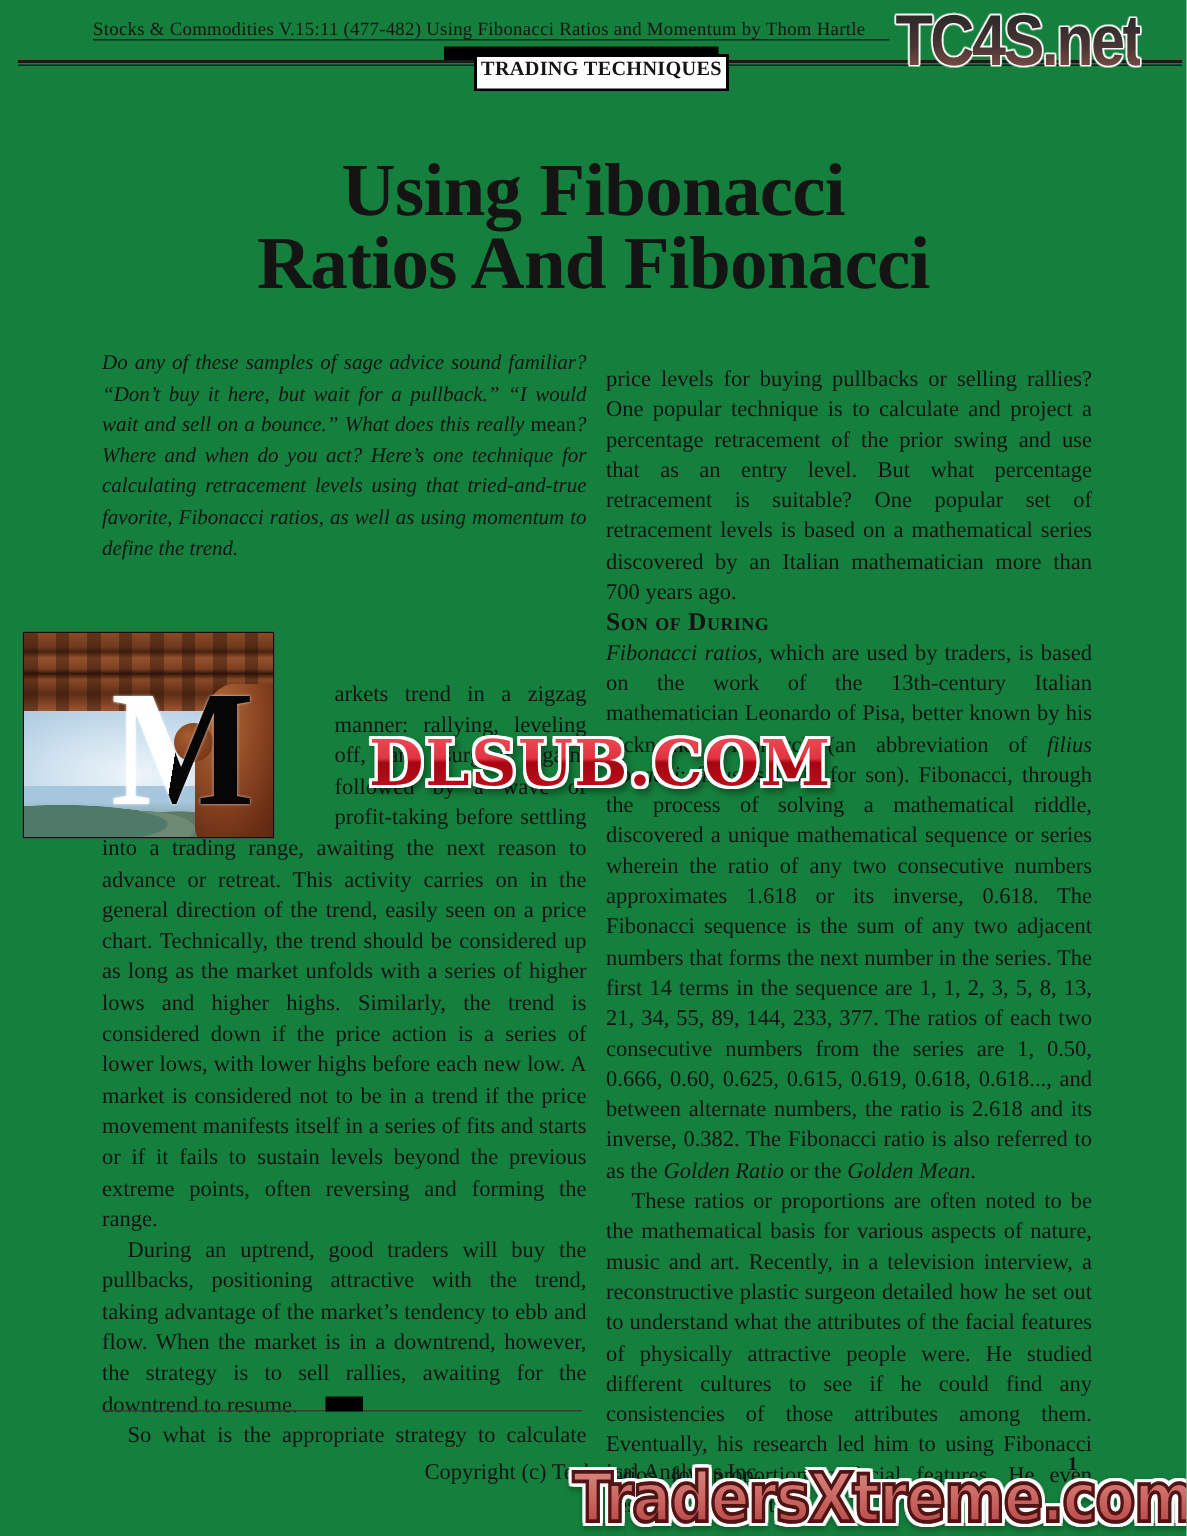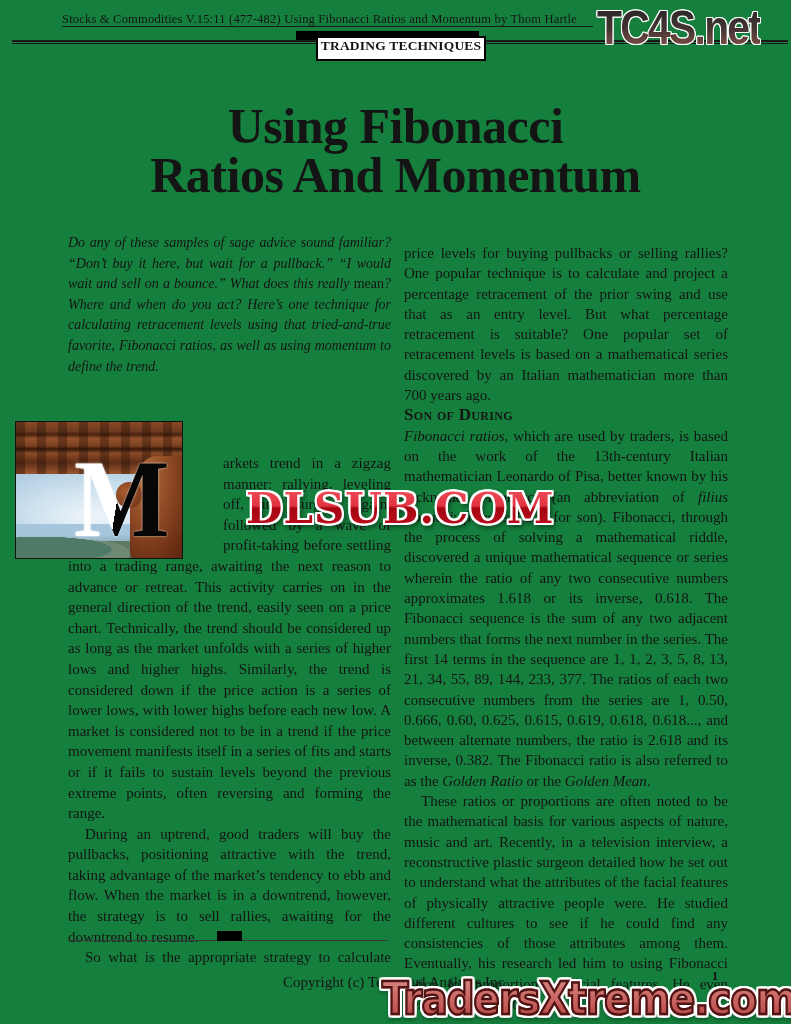--- a/index.html
+++ b/index.html
@@ -98,21 +98,21 @@
   <div class="abs black-bar"></div>
   <div class="abs double-rule"></div>
   <div class="abs tt-box">
     <span>TRADING TECHNIQUES</span>
   </div>
 
   <div class="abs wm wm-tc4s">TC4S.net</div>
 
   <div class="abs article-title">
     <div>Using Fibonacci</div>
-    <div>Ratios And Momentum</div>
+    <div>Ratios And Fibonacci</div>
   </div>
 
   <div class="abs intro justify"><span>Do any of these samples of sage advice sound familiar? “Don’t buy it here, but wait for a pullback.” “I would wait and sell on a bounce.” What does this really </span><span class="c-r">mean</span><span>? Where and when do you act? Here’s one technique for calculating retracement levels using that tried-and-true favorite, Fibonacci ratios, as well as using momentum to define the trend.</span></div>
 
   <div class="abs right-col justify">
     <p>price levels for buying pullbacks or selling rallies? One popular technique is to calculate and project a percentage retracement of the prior swing and use that as an entry level. But what percentage retracement is suitable? One popular set of retracement levels is based on a mathematical series discovered by an Italian mathematician more than 700 years ago.</p>
     <p class="sec-heading">Son of During</p>
     <p><span class="c-i">Fibonacci ratios</span><span>, which are used by traders, is based on the work of the 13th-century Italian mathematician Leonardo of Pisa, better known by his nickname, Fibonacci (an abbreviation of </span><span class="c-i">filius Bonacci</span><span>; </span><span class="c-i">filius</span><span> is Latin for son). Fibonacci, through the process of solving a mathematical riddle, discovered a unique mathematical sequence or series wherein the ratio of any two consecutive numbers approximates 1.618 or its inverse, 0.618. The Fibonacci sequence is the sum of any two adjacent numbers that forms the next number in the series. The first 14 terms in the sequence are 1, 1, 2, 3, 5, 8, 13, 21, 34, 55, 89, 144, 233, 377. The ratios of each two consecutive numbers from the series are 1, 0.50, 0.666, 0.60, 0.625, 0.615, 0.619, 0.618, 0.618..., and between alternate numbers, the ratio is 2.618 and its inverse, 0.382. The Fibonacci ratio is also referred to as the </span><span class="c-i">Golden Ratio</span><span> or the </span><span class="c-i">Golden Mean</span><span>.</span></p>
     <p class="indent">These ratios or proportions are often noted to be the mathematical basis for various aspects of nature, music and art. Recently, in a television interview, a reconstructive plastic surgeon detailed how he set out to understand what the attributes of the facial features of physically attractive people were. He studied different cultures to see if he could find any consistencies of those attributes among them. Eventually, his research led him to using Fibonacci ratios for proportioning facial features. He even designed a computer</p>
   </div>

